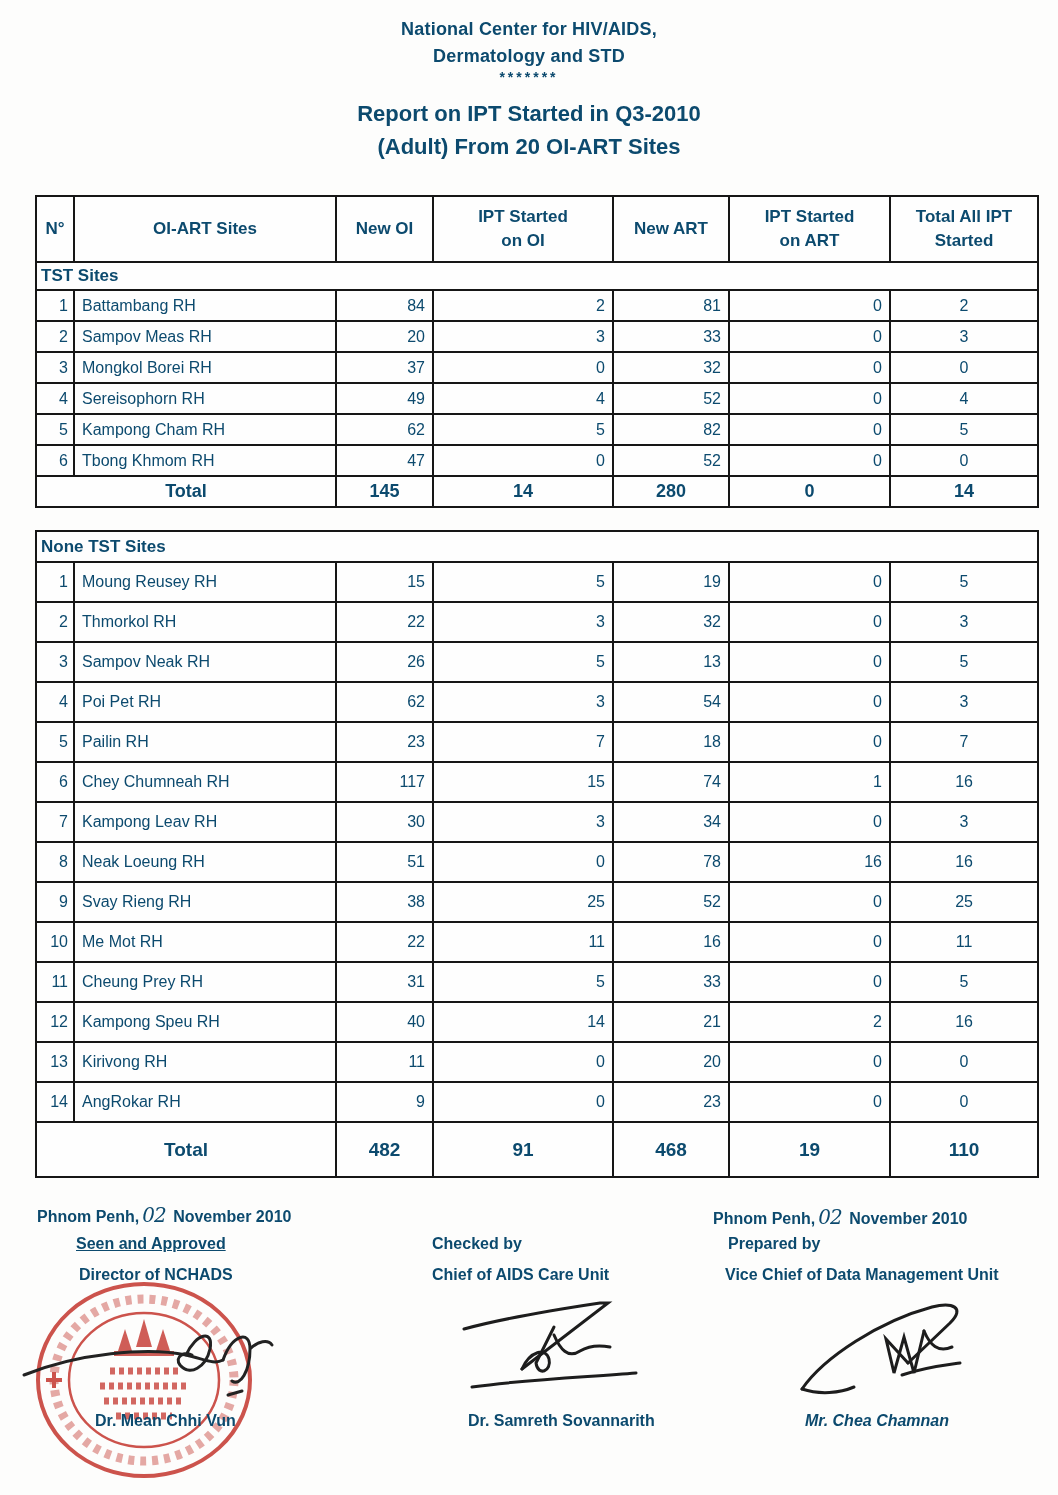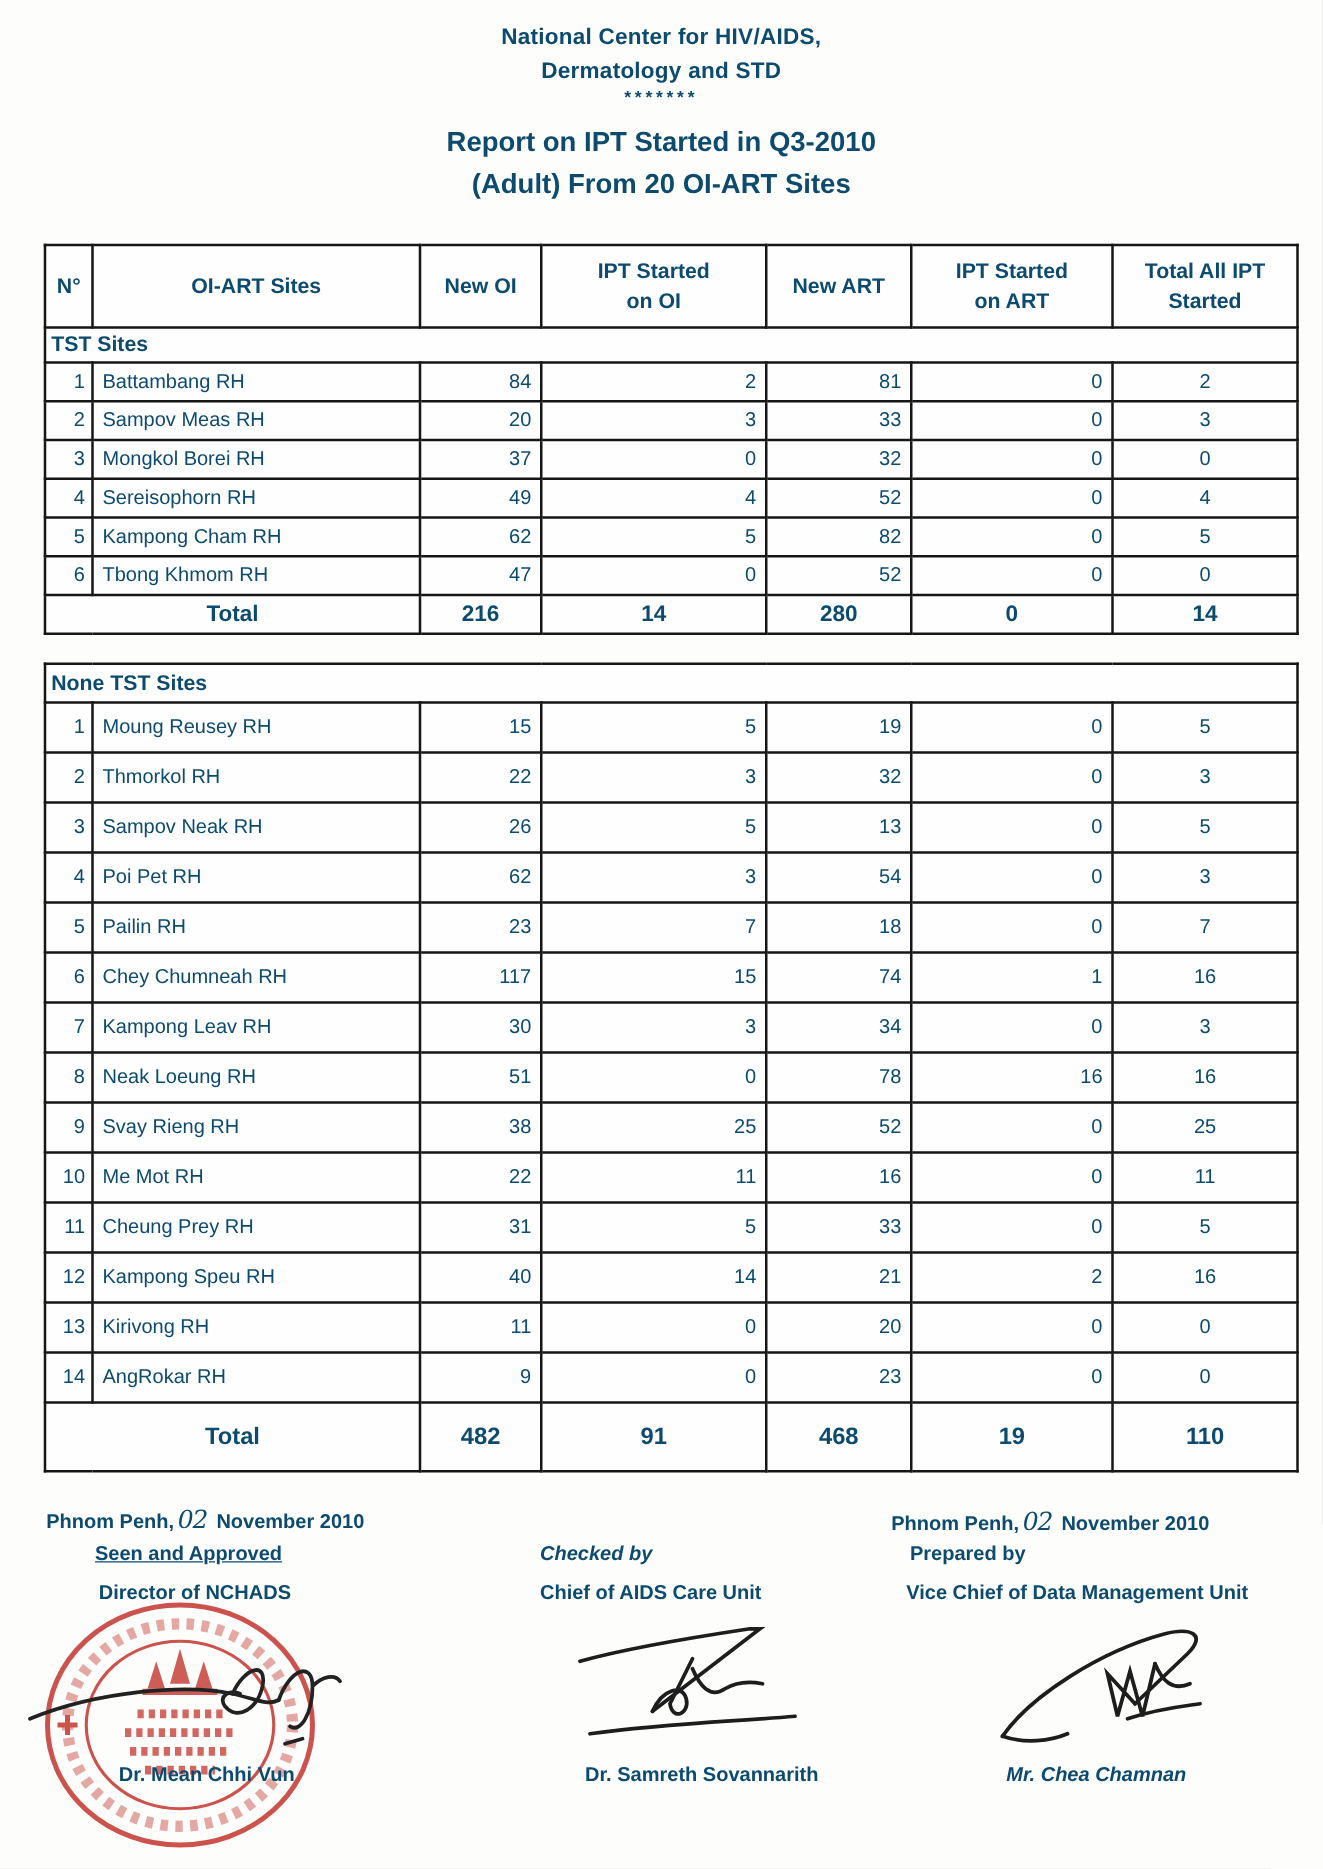--- a/index.html
+++ b/index.html
@@ -152,21 +152,21 @@
           <td class="c-num">47</td>
           <td class="c-num">0</td>
           <td class="c-num">52</td>
           <td class="c-num">0</td>
           <td class="c-ctr">0</td>
         </tr>
       </tbody>
     <tbody>
       <tr class="total-row">
         <td colspan="2">Total</td>
-        <td>216</td>
+        <td>145</td>
         <td>14</td>
         <td>280</td>
         <td>0</td>
         <td>14</td>
       </tr>
     </tbody>
   </table>
 
   <table class="rpt-table t2">
     <colgroup>
@@ -355,21 +355,21 @@
     <svg class="sig" style="left:18px; top:110px;" width="270" height="115" viewBox="0 0 270 115">
       <g stroke="#222" stroke-width="3" fill="none" stroke-linecap="round">
         <path d="M6 70 C 60 48, 130 42, 168 50 C 186 54, 196 60, 205 55"></path>
         <path d="M168 50 C 178 28, 196 24, 192 44 C 188 62, 172 72, 162 60 C 156 52, 166 46, 174 50"></path>
         <path d="M205 55 C 214 30, 232 24, 232 44 C 232 66, 222 82, 214 76 M232 44 C 240 36, 250 34, 254 40"></path>
         <path d="M210 90 l14 -4"></path>
       </g>
     </svg>
     <div class="sig-name" style="left:95px; top:217px;">Dr. Mean Chhi Vun</div>
 
-    <div class="f-text" style="left:432px; top:40px;font-style:italic;">Checked by</div>
+    <div class="f-text" style="left:432px; top:40px;">Checked by</div>
     <div class="f-text" style="left:432px; top:71px;">Chief of AIDS Care Unit</div>
     <svg class="sig" style="left:450px; top:92px;" width="210" height="115" viewBox="0 0 210 115">
       <g stroke="#1d1d1d" stroke-width="3" fill="none" stroke-linecap="round">
         <path d="M14 42 C 50 32, 110 22, 150 16 L 158 16 L 72 82"></path>
         <path d="M72 82 C 80 64, 96 60, 99 72 C 102 84, 88 90, 86 76 L 104 40"></path>
         <path d="M104 48 C 110 62, 118 72, 130 64 C 140 58, 150 58, 160 60"></path>
         <path d="M22 100 C 80 92, 140 90, 186 86"></path>
       </g>
     </svg>
     <div class="sig-name" style="left:468px; top:217px;">Dr. Samreth Sovannarith</div>

